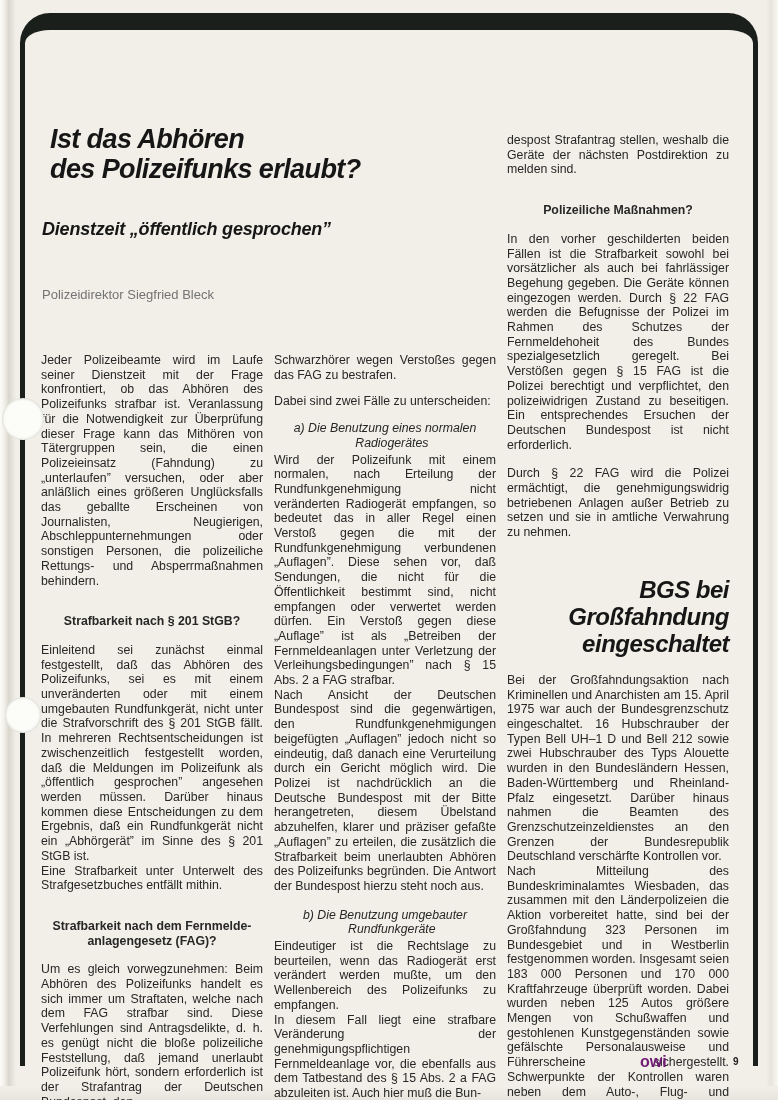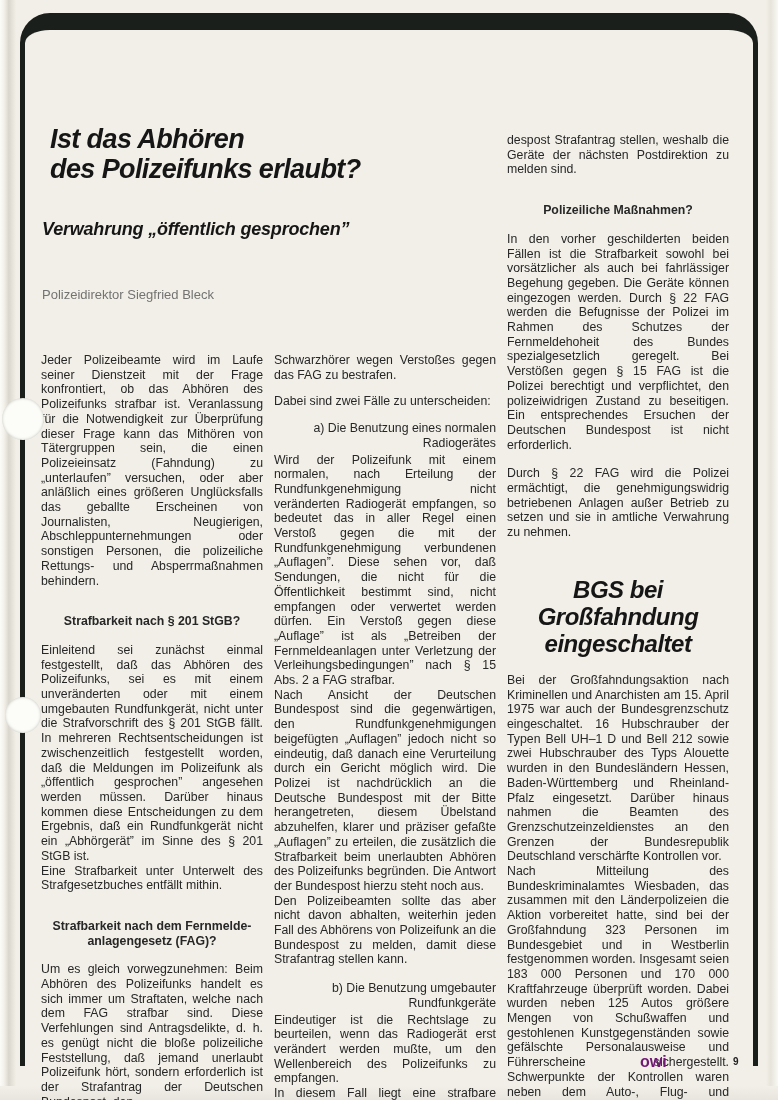--- a/index.html
+++ b/index.html
@@ -33,22 +33,22 @@
   .author{position:absolute;left:42px;top:287px;z-index:4;font-size:13px;color:#737373;}
 
   .col{position:absolute;width:222px;z-index:4;
     font-size:12.3px;line-height:14.7px;text-align:justify;color:#272727;}
   .col1{left:41px;top:353px;}
   .col2{left:274px;top:353px;}
   .col3{left:507px;top:133px;}
 
   .blk{white-space:pre-line;margin:0;}
   .h{font-weight:bold;text-align:center;margin-bottom:14px;letter-spacing:0;}
-  .ih{text-align:right;margin-bottom:2px;}
-  .headline{font-weight:bold;font-style:italic;text-align:center;
+  .ih{font-style:italic;text-align:center;margin-bottom:2px;}
+  .headline{font-weight:bold;font-style:italic;text-align:right;
     font-size:24px;line-height:27px;letter-spacing:-0.5px;color:#161616;margin-bottom:6px;}
   .gap6{margin-top:12px;}  .gap12{margin-top:12px;} .gap14{margin-top:14px;}
   .gap16{margin-top:16px;}.gap26{margin-top:26px;} .gap36{margin-top:36px;}
 
   .credit{position:absolute;left:640px;top:1053px;width:85px;z-index:5;
     font-size:16px;font-weight:bold;color:#701a75;}
   .pagenum{position:absolute;left:733px;top:1056px;z-index:5;
     font-size:10px;font-weight:bold;color:#222;}
 </style>
 </head>
@@ -57,40 +57,39 @@
 <div class="edge-left"></div>
 <div class="edge-right"></div>
 <div class="edge-bottom"></div>
 
 <div class="frame"></div>
 <div class="hole hole1"></div>
 <div class="hole hole2"></div>
 
 <h1 class="title">Ist das Abhören
 des Polizeifunks erlaubt?</h1>
-<h2 class="subtitle">Verwahrung „öffentlich gesprochen”</h2>
+<h2 class="subtitle">Dienstzeit „öffentlich gesprochen”</h2>
 <div class="author">Polizeidirektor Siegfried Bleck</div>
 
 <div class="col col1">
     <div class="blk p">Jeder Polizeibeamte wird im Laufe seiner Dienstzeit mit der Frage konfrontiert, ob das Abhören des Polizeifunks strafbar ist. Veranlassung für die Notwendigkeit zur Überprüfung dieser Frage kann das Mithören von Tätergruppen sein, die einen Polizeieinsatz (Fahndung) zu „unterlaufen” versuchen, oder aber anläßlich eines größeren Unglücksfalls das geballte Erscheinen von Journalisten, Neugierigen, Abschleppunternehmungen oder sonstigen Personen, die polizeiliche Rettungs- und Absperrmaßnahmen behindern.</div>
     <div class="blk h gap26">Strafbarkeit nach § 201 StGB?</div>
     <div class="blk p">Einleitend sei zunächst einmal festgestellt, daß das Abhören des Polizeifunks, sei es mit einem unveränderten oder mit einem umgebauten Rundfunkgerät, nicht unter die Strafvorschrift des § 201 StGB fällt. In mehreren Rechtsentscheidungen ist zwischenzeitlich festgestellt worden, daß die Meldungen im Polizeifunk als „öffentlich gesprochen” angesehen werden müssen. Darüber hinaus kommen diese Entscheidungen zu dem Ergebnis, daß ein Rundfunkgerät nicht ein „Abhörgerät” im Sinne des § 201 StGB ist.</div>
     <div class="blk p">Eine Strafbarkeit unter Unterwelt des Strafgesetzbuches entfällt mithin.</div>
     <div class="blk h gap26">Strafbarkeit nach dem Fernmelde-
 anlagengesetz (FAG)?</div>
     <div class="blk p">Um es gleich vorwegzunehmen: Beim Abhören des Polizeifunks handelt es sich immer um Straftaten, welche nach dem FAG strafbar sind. Diese Verfehlungen sind Antragsdelikte, d. h. es genügt nicht die bloße polizeiliche Feststellung, daß jemand unerlaubt Polizeifunk hört, sondern erforderlich ist der Strafantrag der Deutschen Bundespost, den</div>
   </div>
 <div class="col col2">
     <div class="blk p">Schwarzhörer wegen Verstoßes gegen das FAG zu bestrafen.</div>
     <div class="blk p gap6">Dabei sind zwei Fälle zu unterscheiden:</div>
     <div class="blk ih gap12">a) Die Benutzung eines normalen
 &nbsp;&nbsp;&nbsp;&nbsp;Radiogerätes</div>
     <div class="blk p">Wird der Polizeifunk mit einem normalen, nach Erteilung der Rundfunkgenehmigung nicht veränderten Radiogerät empfangen, so bedeutet das in aller Regel einen Verstoß gegen die mit der Rundfunkgenehmigung verbundenen „Auflagen”. Diese sehen vor, daß Sendungen, die nicht für die Öffentlichkeit bestimmt sind, nicht empfangen oder verwertet werden dürfen. Ein Verstoß gegen diese „Auflage” ist als „Betreiben der Fernmeldeanlagen unter Verletzung der Verleihungsbedingungen” nach § 15 Abs. 2 a FAG strafbar.</div>
     <div class="blk p">Nach Ansicht der Deutschen Bundespost sind die gegenwärtigen, den Rundfunkgenehmigungen beigefügten „Auflagen” jedoch nicht so eindeutig, daß danach eine Verurteilung durch ein Gericht möglich wird. Die Polizei ist nachdrücklich an die Deutsche Bundespost mit der Bitte herangetreten, diesem Übelstand abzuhelfen, klarer und präziser gefaßte „Auflagen” zu erteilen, die zusätzlich die Strafbarkeit beim unerlaubten Abhören des Polizeifunks begründen. Die Antwort der Bundespost hierzu steht noch aus.</div>
-    <div class="blk p">Den Polizeibeamten sollte das aber nicht davon abhalten, weiterhin jeden Fall des Abhörens von Polizeifunk an die Bundespost zu melden, damit diese Strafantrag stellen kann.</div>
     <div class="blk ih gap14">b) Die Benutzung umgebauter
 &nbsp;&nbsp;&nbsp;&nbsp;Rundfunkgeräte</div>
     <div class="blk p">Eindeutiger ist die Rechtslage zu beurteilen, wenn das Radiogerät erst verändert werden mußte, um den Wellenbereich des Polizeifunks zu empfangen.</div>
     <div class="blk p">In diesem Fall liegt eine strafbare Veränderung der genehmigungspflichtigen Fernmeldeanlage vor, die ebenfalls aus dem Tatbestand des § 15 Abs. 2 a FAG abzuleiten ist. Auch hier muß die Bun-</div>
   </div>
 <div class="col col3">
     <div class="blk p">despost Strafantrag stellen, weshalb die Geräte der nächsten Postdirektion zu melden sind.</div>
     <div class="blk h gap26">Polizeiliche Maßnahmen?</div>
     <div class="blk p">In den vorher geschilderten beiden Fällen ist die Strafbarkeit sowohl bei vorsätzlicher als auch bei fahrlässiger Begehung gegeben. Die Geräte können eingezogen werden. Durch § 22 FAG werden die Befugnisse der Polizei im Rahmen des Schutzes der Fernmeldehoheit des Bundes spezialgesetzlich geregelt. Bei Verstößen gegen § 15 FAG ist die Polizei berechtigt und verpflichtet, den polizeiwidrigen Zustand zu beseitigen. Ein entsprechendes Ersuchen der Deutschen Bundespost ist nicht erforderlich.</div>
     <div class="blk p gap14">Durch § 22 FAG wird die Polizei ermächtigt, die genehmigungswidrig betriebenen Anlagen außer Betrieb zu setzen und sie in amtliche Verwahrung zu nehmen.</div>

